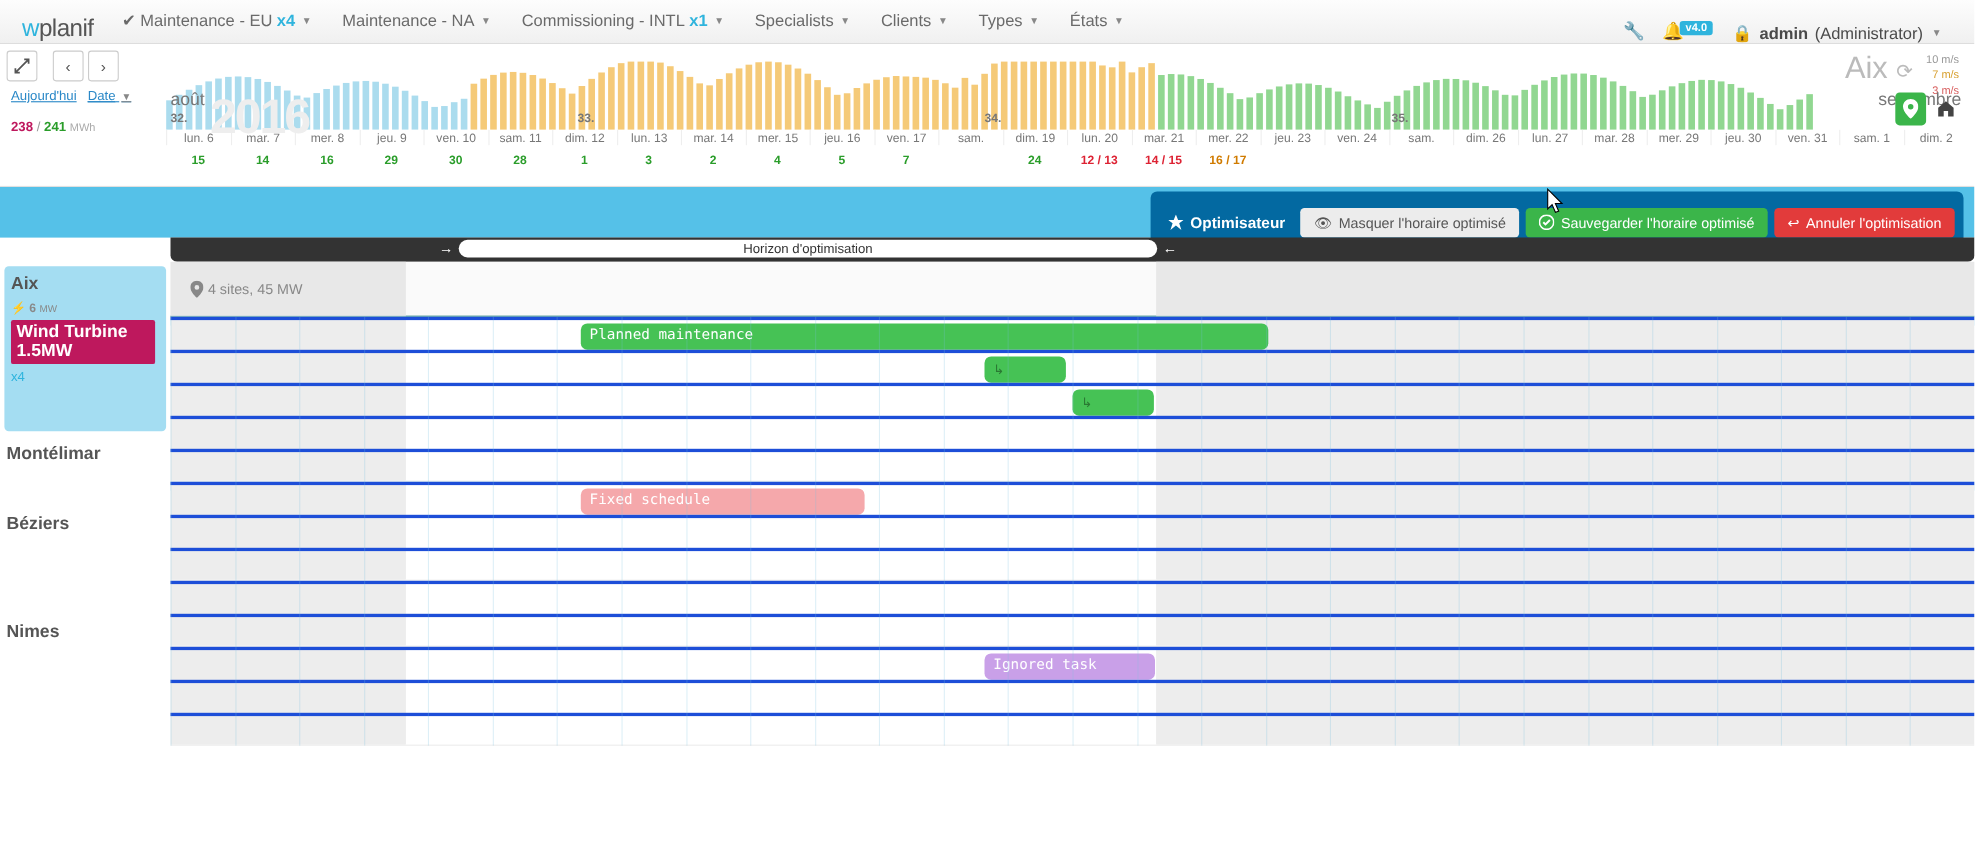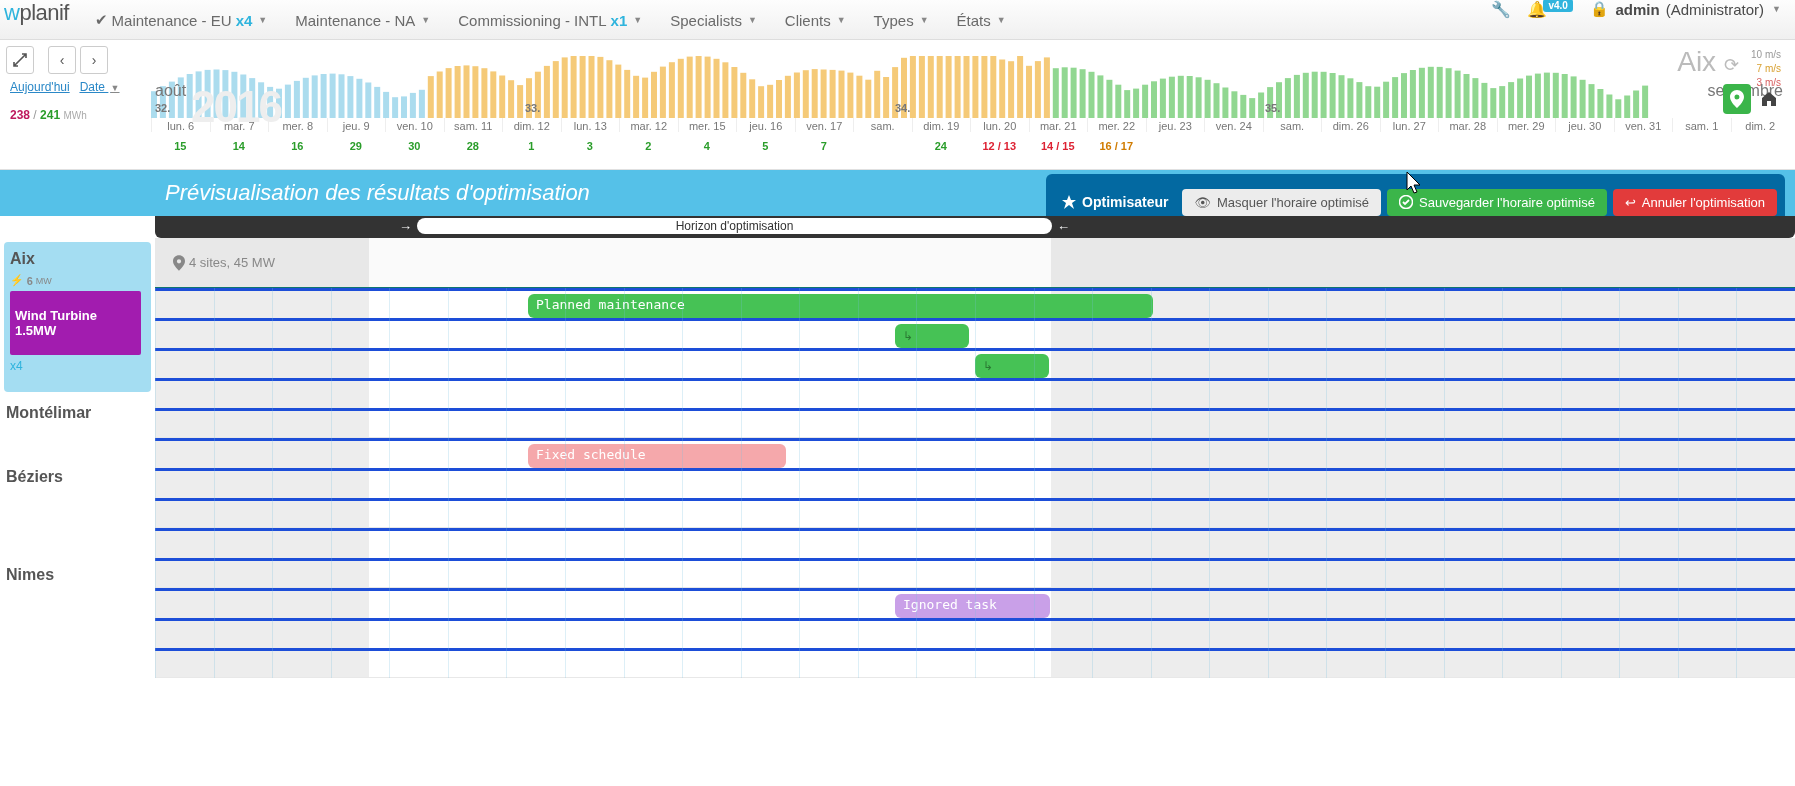--- a/index.html
+++ b/index.html
@@ -1,19 +1,19 @@
 <!DOCTYPE html>
 <html><head>
 <meta charset="utf-8">
 <style>
 * { margin: 0; padding: 0; box-sizing: border-box; }
 body { font-family: -apple-system, BlinkMacSystemFont, "Segoe UI", Helvetica, Arial, sans-serif; font-size: 13px; color: #555; background: #fff; width: 1795px; overflow: hidden; }
 
 
-.navbar { height: 40px; background: linear-gradient(#fdfdfd,#f0f0f0); border-bottom: 1px solid #ddd; display: flex; align-items: flex-start; padding: 0 4px; gap: 0; font-size: 15px; color: #666; }
+.navbar { height: 40px; background: linear-gradient(#fdfdfd,#f0f0f0); border-bottom: 1px solid #ddd; display: flex; align-items: flex-end; padding: 0 20px; gap: 0; font-size: 15px; color: #666; }
 .logo { font-size: 22px; font-weight: 300; letter-spacing: -0.5px; margin-right: 12px; color: #888; }
 .logo b { color: #555; font-weight: 500; }
 .logo .w { color: #2fb4dd; font-weight: 500; }
 .nav-item { padding: 0 14px; height: 40px; display: flex; align-items: center; gap: 4px; cursor: pointer; color: #6a6a6a; }
 .nav-badge { color: #2fb4dd; font-weight: 600; }
 .caret { font-size: 9px; color: #888; margin-left: 2px; }
 .nav-spacer { flex: 1; }
 .ver-badge { background: #2fb4dd; color: #fff; font-size: 10px; font-weight: 700; padding: 1px 5px; border-radius: 3px; margin-left: -4px; position: relative; top: -6px; }
 .nav-icon { padding: 0 8px; color: #777; font-size: 16px; cursor: pointer; }
 .user { padding: 0 10px; color: #4a4a4a; display: flex; align-items: center; gap: 6px; cursor: pointer; }
@@ -77,21 +77,21 @@
 
 .country-head { height: 50px; background: #4fbde6; color: #fff; display: flex; align-items: center; padding-left: 10px; gap: 8px; font-size: 24px; font-weight: 600;}
 .country-right { height: 50px; background: #fafafa; border-bottom: 1px solid #0f766e; display: flex; align-items: center; padding-left: 18px; color: #888; font-size: 13px; position: relative;}
 .country-right::before { content:''; position:absolute; left:0; top:0; bottom:0; width:214px; background:#e8e8e8; }
 .country-right::after { content:''; position:absolute; left:896px; top:0; bottom:0; right:0; background:#e8e8e8; }
 .country-info { position: relative; z-index: 1; display: flex; align-items: center; gap: 4px;}
 
 .site-head { padding: 8px 10px 6px 6px; }
 .site-name { font-size: 16px; font-weight: 700; color: #555; margin-bottom: 6px;}
 .site-sub { font-size: 11px; color: #888; display: flex; align-items: center; gap: 3px; margin-bottom: 4px;}
-.site-tag { display: inline-block; background: #a21caf; color: #fff; font-size: 13px; padding: 17px 5px; border-radius: 2px; font-weight: 600;}
+.site-tag { display: inline-block; background: #be185d; color: #fff; font-size: 16px; padding: 2px 5px; border-radius: 2px; font-weight: 600;}
 .site-link { color: #2fb4dd; font-size: 12px; margin-top: 4px; display: block;}
 
 .site-head.selected { background: #a4ddf2; border-radius: 4px; margin: 4px;}
 
 .gantt-row { position: relative; border-bottom: 1px solid #e8e8e8; background: #fff; }
 .gantt-row .shade-l { position:absolute; left:0; top:0; bottom:0; width:214px; background:#ededed; }
 .gantt-row .shade-r { position:absolute; left:896px; top:0; bottom:0; right:0; background:#ededed; }
 .subline { border-top: 3px solid #1d4ed8; height: 30px; position: relative; }
 
 .task { position: absolute; height: 24px; border-radius: 6px; padding: 3px 8px; font-family: monospace; font-size: 13px; color: #fff; top: 3px; }
@@ -363,21 +363,21 @@
       </div>
     <div class="day-row" id="day-row">
         <div class="day">lun. 6</div>
         <div class="day">mar. 7</div>
         <div class="day">mer. 8</div>
         <div class="day">jeu. 9</div>
         <div class="day">ven. 10</div>
         <div class="day">sam. 11</div>
         <div class="day">dim. 12</div>
         <div class="day">lun. 13</div>
-        <div class="day">mar. 12</div>
+        <div class="day">mar. 14</div>
         <div class="day">mer. 15</div>
         <div class="day">jeu. 16</div>
         <div class="day">ven. 17</div>
         <div class="day">sam.</div>
         <div class="day">dim. 19</div>
         <div class="day">lun. 20</div>
         <div class="day">mar. 21</div>
         <div class="day">mer. 22</div>
         <div class="day">jeu. 23</div>
         <div class="day">ven. 24</div>
@@ -430,21 +430,20 @@
       <div class="pill-btn pill-plain">
         <svg width="18" height="18" viewBox="0 0 18 18">
             <path d="M9 2l7 6v8h-5v-5H7v5H2V8z" fill="#444"></path>
           </svg>
       </div>
     </div>
   </div>
 </div>
 
 <div class="opt-header">
-  <div class="opt-title">Prévisualisation des résultats d'optimisation</div>
   <div class="opt-controls">
     <div class="oc-label">
       <svg width="14" height="14" viewBox="0 0 14 14">
           <path d="M7 0l2 5h5l-4 3 2 6-5-4-5 4 2-6-4-3h5z" fill="#fff"></path>
         </svg>
       <span>Optimisateur</span>
     </div>
     <div class="oc-btn oc-grey" style="position:relative;">
       <span>👁</span>
       <span>Masquer l'horaire optimisé</span>

